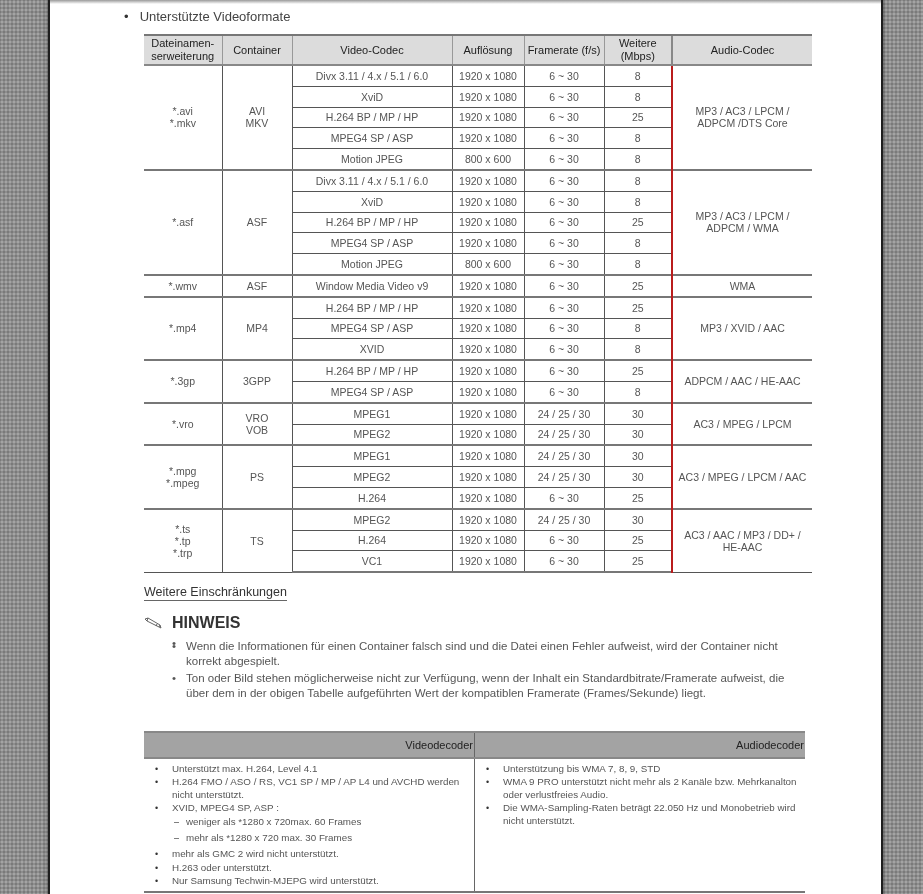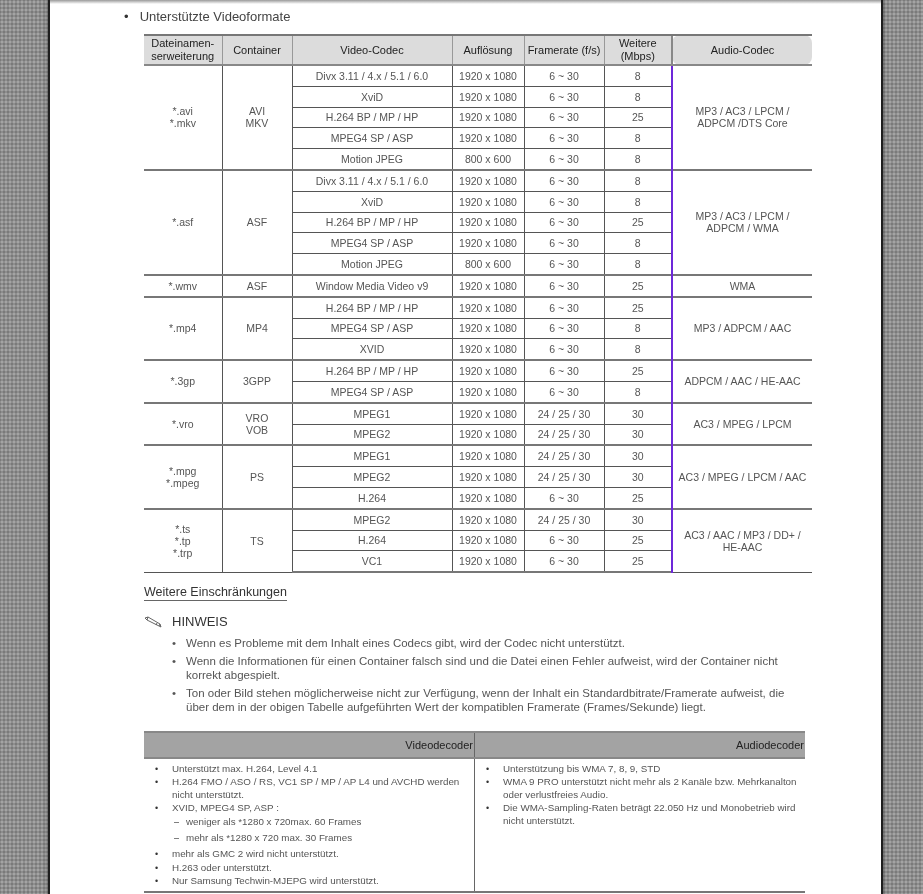--- a/index.html
+++ b/index.html
@@ -39,29 +39,29 @@
   }
   table.formats td {
     text-align:center; border:1px solid #555; height:19.8px; padding:0 2px;
     line-height:12px;
   }
   table.formats tr.group-start td { border-top:2px solid #777; }
   table.formats tr.last td { border-bottom:2px solid #777; }
   table.formats td.first, table.formats th.first { border-left:none;margin-left:40px; }
   table.formats td.lastc, table.formats th.lastc { border-right:none; }
   table.formats td.ml { white-space:pre-line; }
-  table.formats td.audio { border-left:2px solid #6d28d9; }
-  table.formats th.audio { border-left:2px solid #888;border-radius:8px; }
+  table.formats td.audio { border-left:2px solid #b91c1c; }
+  table.formats th.audio { border-left:2px solid #888; }
 
   .subheading {
     position:absolute; left:144px; top:585px; font-size:12.5px; color:#333;
     border-bottom:1px solid #666; padding-bottom:1px;
   }
   .hinweis {
-    position:absolute; left:144px; top:614px; font-size:13px; color:#333; font-weight:normal;
+    position:absolute; left:144px; top:614px; font-size:16px; color:#333; font-weight:bold;
     display:flex; align-items:center;
   }
   .hinweis .pencil { width:18px; height:12px; margin-right:10px; }
   .notes { position:absolute; left:172px; top:636px; width:630px; font-size:11.5px; color:#555; line-height:14.5px; margin:0; padding:0; list-style:none; }
   .notes li { position:relative; padding-left:14px; margin-bottom:3px; }
   .notes li .b { position:absolute; left:0; top:0; }
 
   table.decoders {
     position:absolute; left:144px; top:731px; width:661px; border-collapse:collapse; table-layout:fixed;
     font-size:9.8px; color:#555;
@@ -193,21 +193,21 @@
         <td>25</td>
         <td class="lastc ml audio" rowspan="1">WMA</td>
       </tr>
       <tr class="group-start">
         <td class="first ml" rowspan="3">*.mp4</td>
         <td class="ml" rowspan="3">MP4</td>
         <td>H.264 BP / MP / HP</td>
         <td>1920 x 1080</td>
         <td>6 ~ 30</td>
         <td>25</td>
-        <td class="lastc ml audio" rowspan="3">MP3 / ADPCM / AAC</td>
+        <td class="lastc ml audio" rowspan="3">MP3 / XVID / AAC</td>
       </tr>
       <tr>
         <td>MPEG4 SP / ASP</td>
         <td>1920 x 1080</td>
         <td>6 ~ 30</td>
         <td>8</td>
       </tr>
       <tr>
         <td>XVID</td>
         <td>1920 x 1080</td>
@@ -300,21 +300,21 @@
   <svg class="pencil" viewBox="0 0 18 12">
     <path d="M1 2 L4 1 L16 8 L15 10 L3 4 Z" fill="none" stroke="#555" stroke-width="0.9"></path>
     <path d="M3 4 L4 1" stroke="#555" stroke-width="0.9"></path>
     <path d="M13 7 L12 9" stroke="#555" stroke-width="0.9"></path>
     <path d="M15 10 L17 11 L16 8" fill="none" stroke="#555" stroke-width="0.9"></path>
   </svg>
   <span>HINWEIS</span>
 </div>
 
 <ul class="notes">
-  <li><span class="b">•</span><span>Wenn es Probleme mit dem Inhalt eines Codecs gibt, wird der Codec nicht unterstützt.</span></li>
+  <li><span class="b">•</span></li>
   <li><span class="b">•</span><span>Wenn die Informationen für einen Container falsch sind und die Datei einen Fehler aufweist, wird der Container nicht korrekt abgespielt.</span></li>
   <li><span class="b">•</span><span>Ton oder Bild stehen möglicherweise nicht zur Verfügung, wenn der Inhalt ein Standardbitrate/Framerate aufweist, die über dem in der obigen Tabelle aufgeführten Wert der kompatiblen Framerate (Frames/Sekunde) liegt.</span></li>
 </ul>
 
 <table class="decoders">
   <thead>
     <tr>
       <th>Videodecoder</th>
       <th>Audiodecoder</th>
     </tr>

